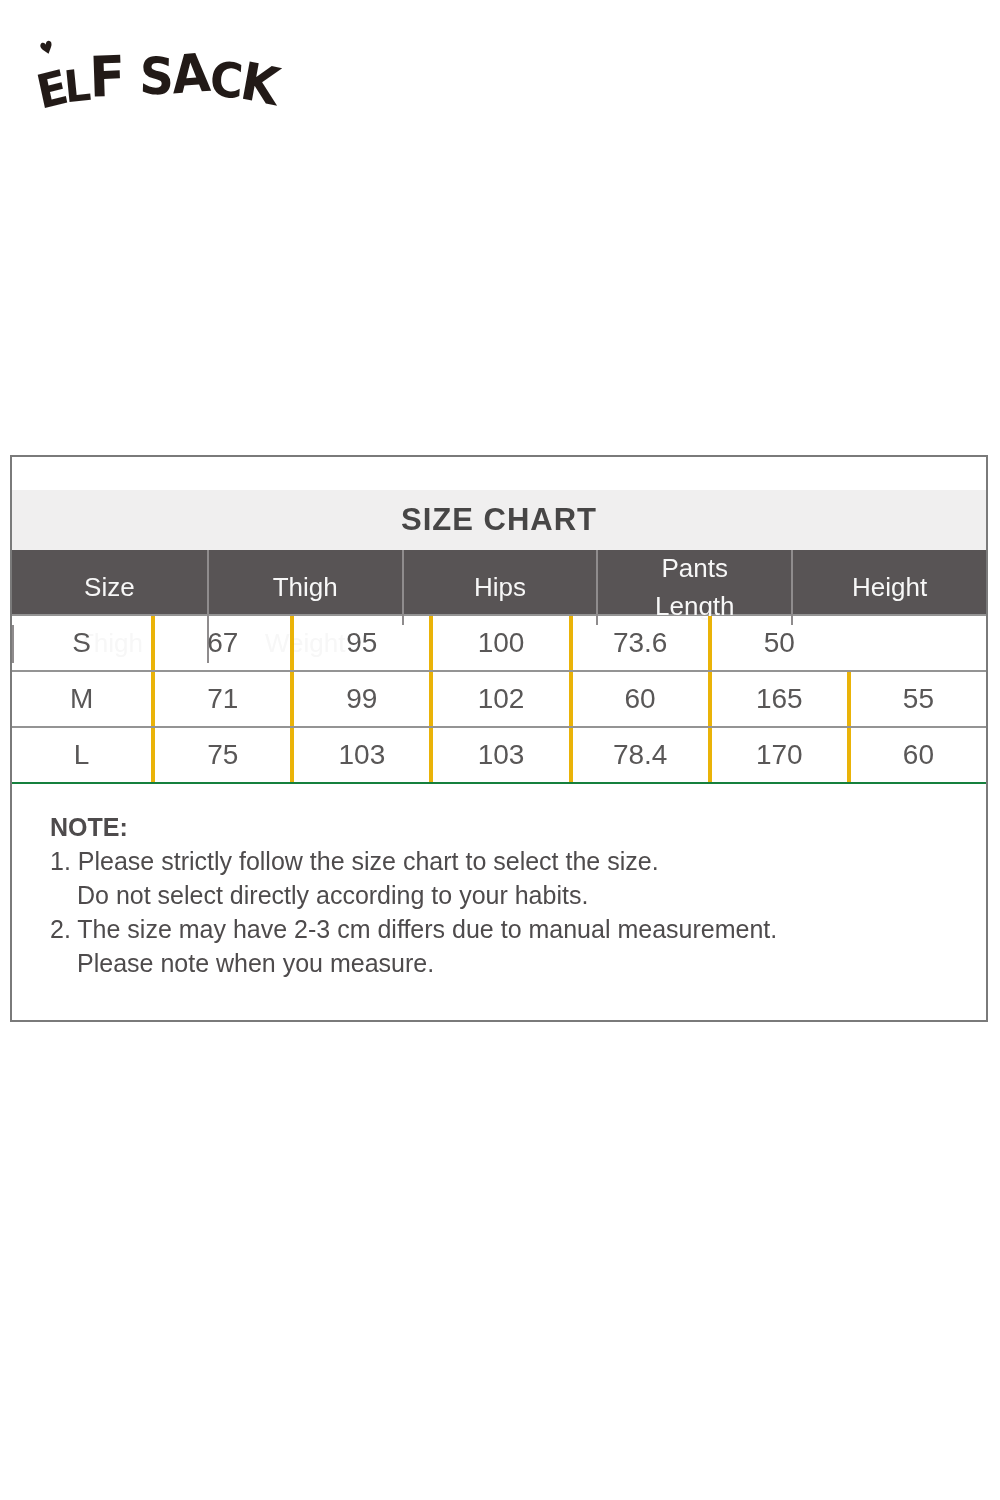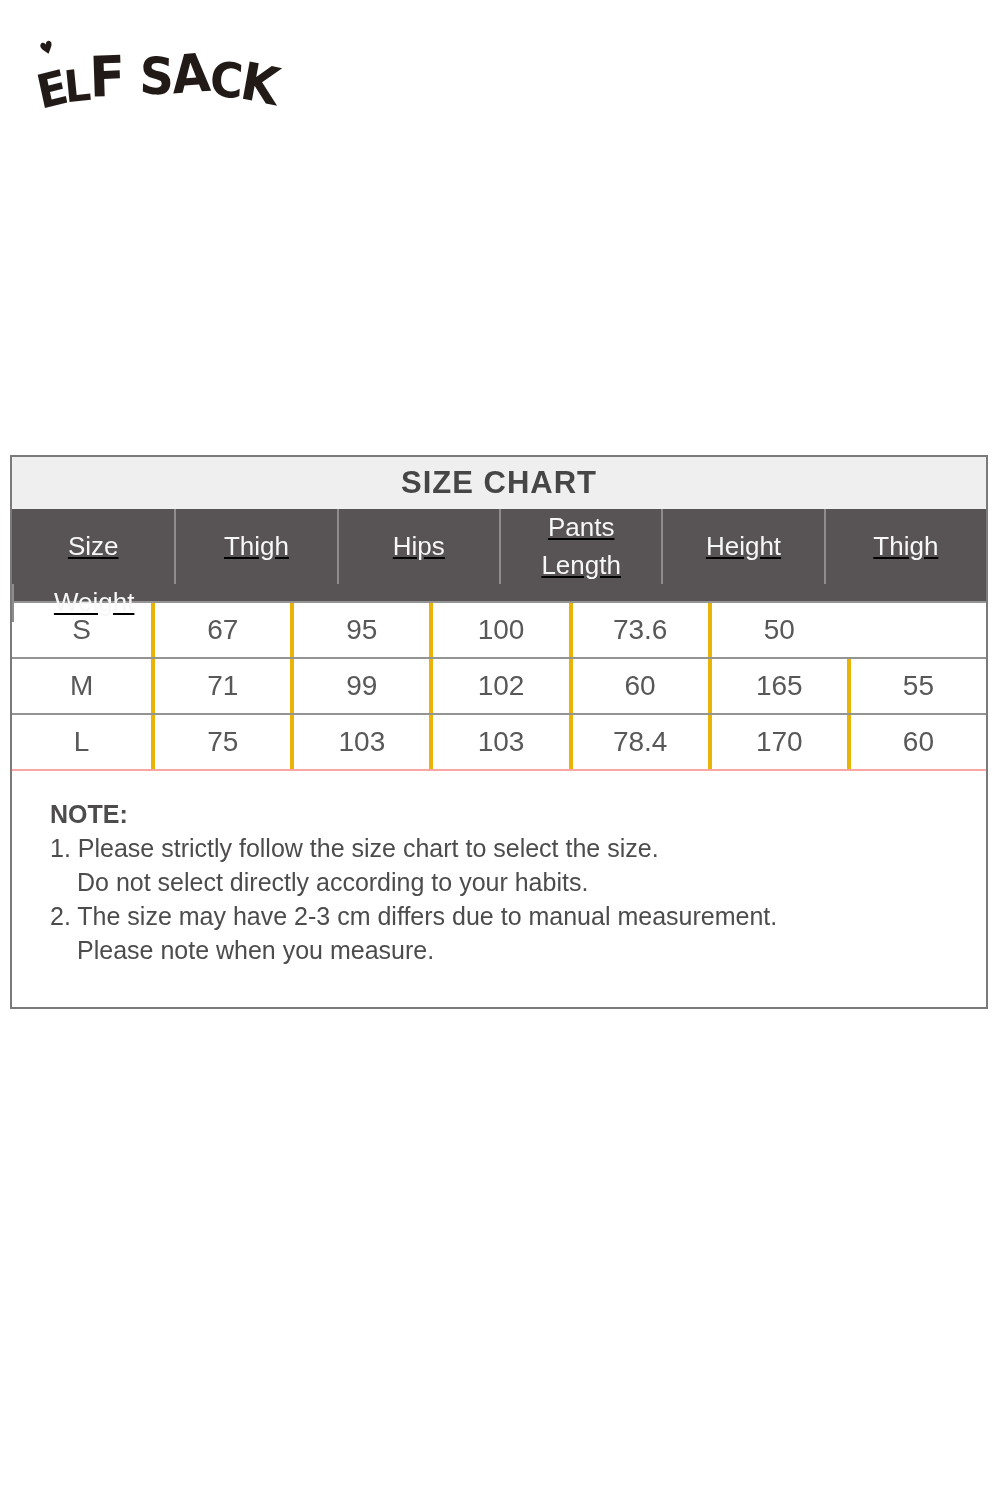--- a/index.html
+++ b/index.html
@@ -46,36 +46,36 @@
   
   .tbl {
     position: absolute;
     left: 10px;
     top: 455px;
     width: 978px;
     border: 2px solid #7a7a7a;
     background: #ffffff;
   }
   .title-row {
-    height: 52px;
+    height: 60px;
     background: #f0efef;
     display: flex;
     align-items: center;
     justify-content: center;
     font-size: 31px;
     font-weight: bold;
     letter-spacing: 1px;
     color: #474646;
+    margin-top: 33px;
   }
   .head-row {
     display: grid;
-    grid-template-columns: repeat(6, 1fr);
+    grid-template-columns: repeat(5, 1fr);
     background: #585455;
-    height: 92px;
-    text-decoration: underline;
+    height: 64px;
   }
   .head-cell {
     display: flex;
     align-items: center;
     justify-content: center;
     text-align: center;
     color: #f7f7f7;
     font-size: 26px;
     line-height: 1.45;
     border-left: 2px solid #8f8c8d;
@@ -94,21 +94,21 @@
     align-items: center;
     justify-content: center;
     font-size: 28px;
     color: #595757;
     border-left: 4px solid #eab308;
   }
   .data-cell:first-child { border-left: none; }
 
   
   .note-row {
-    border-top: 2px solid #fca5a5;
+    border-top: 2px solid #15803d;
     padding: 26px 38px 40px 38px;
     color: #4e4b4c;
     font-size: 25px;
     line-height: 34px;
   }
   .note-heading { font-weight: bold; }
   .note-line { }
   .note-line.indent { padding-left: 27px; }
 </style>
 </head>

